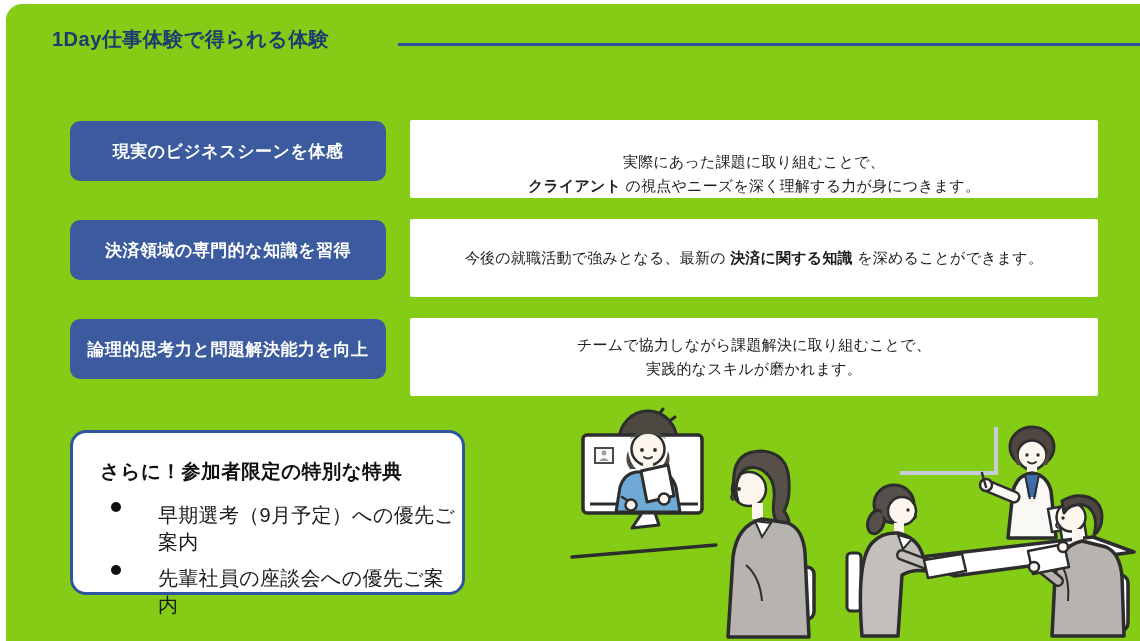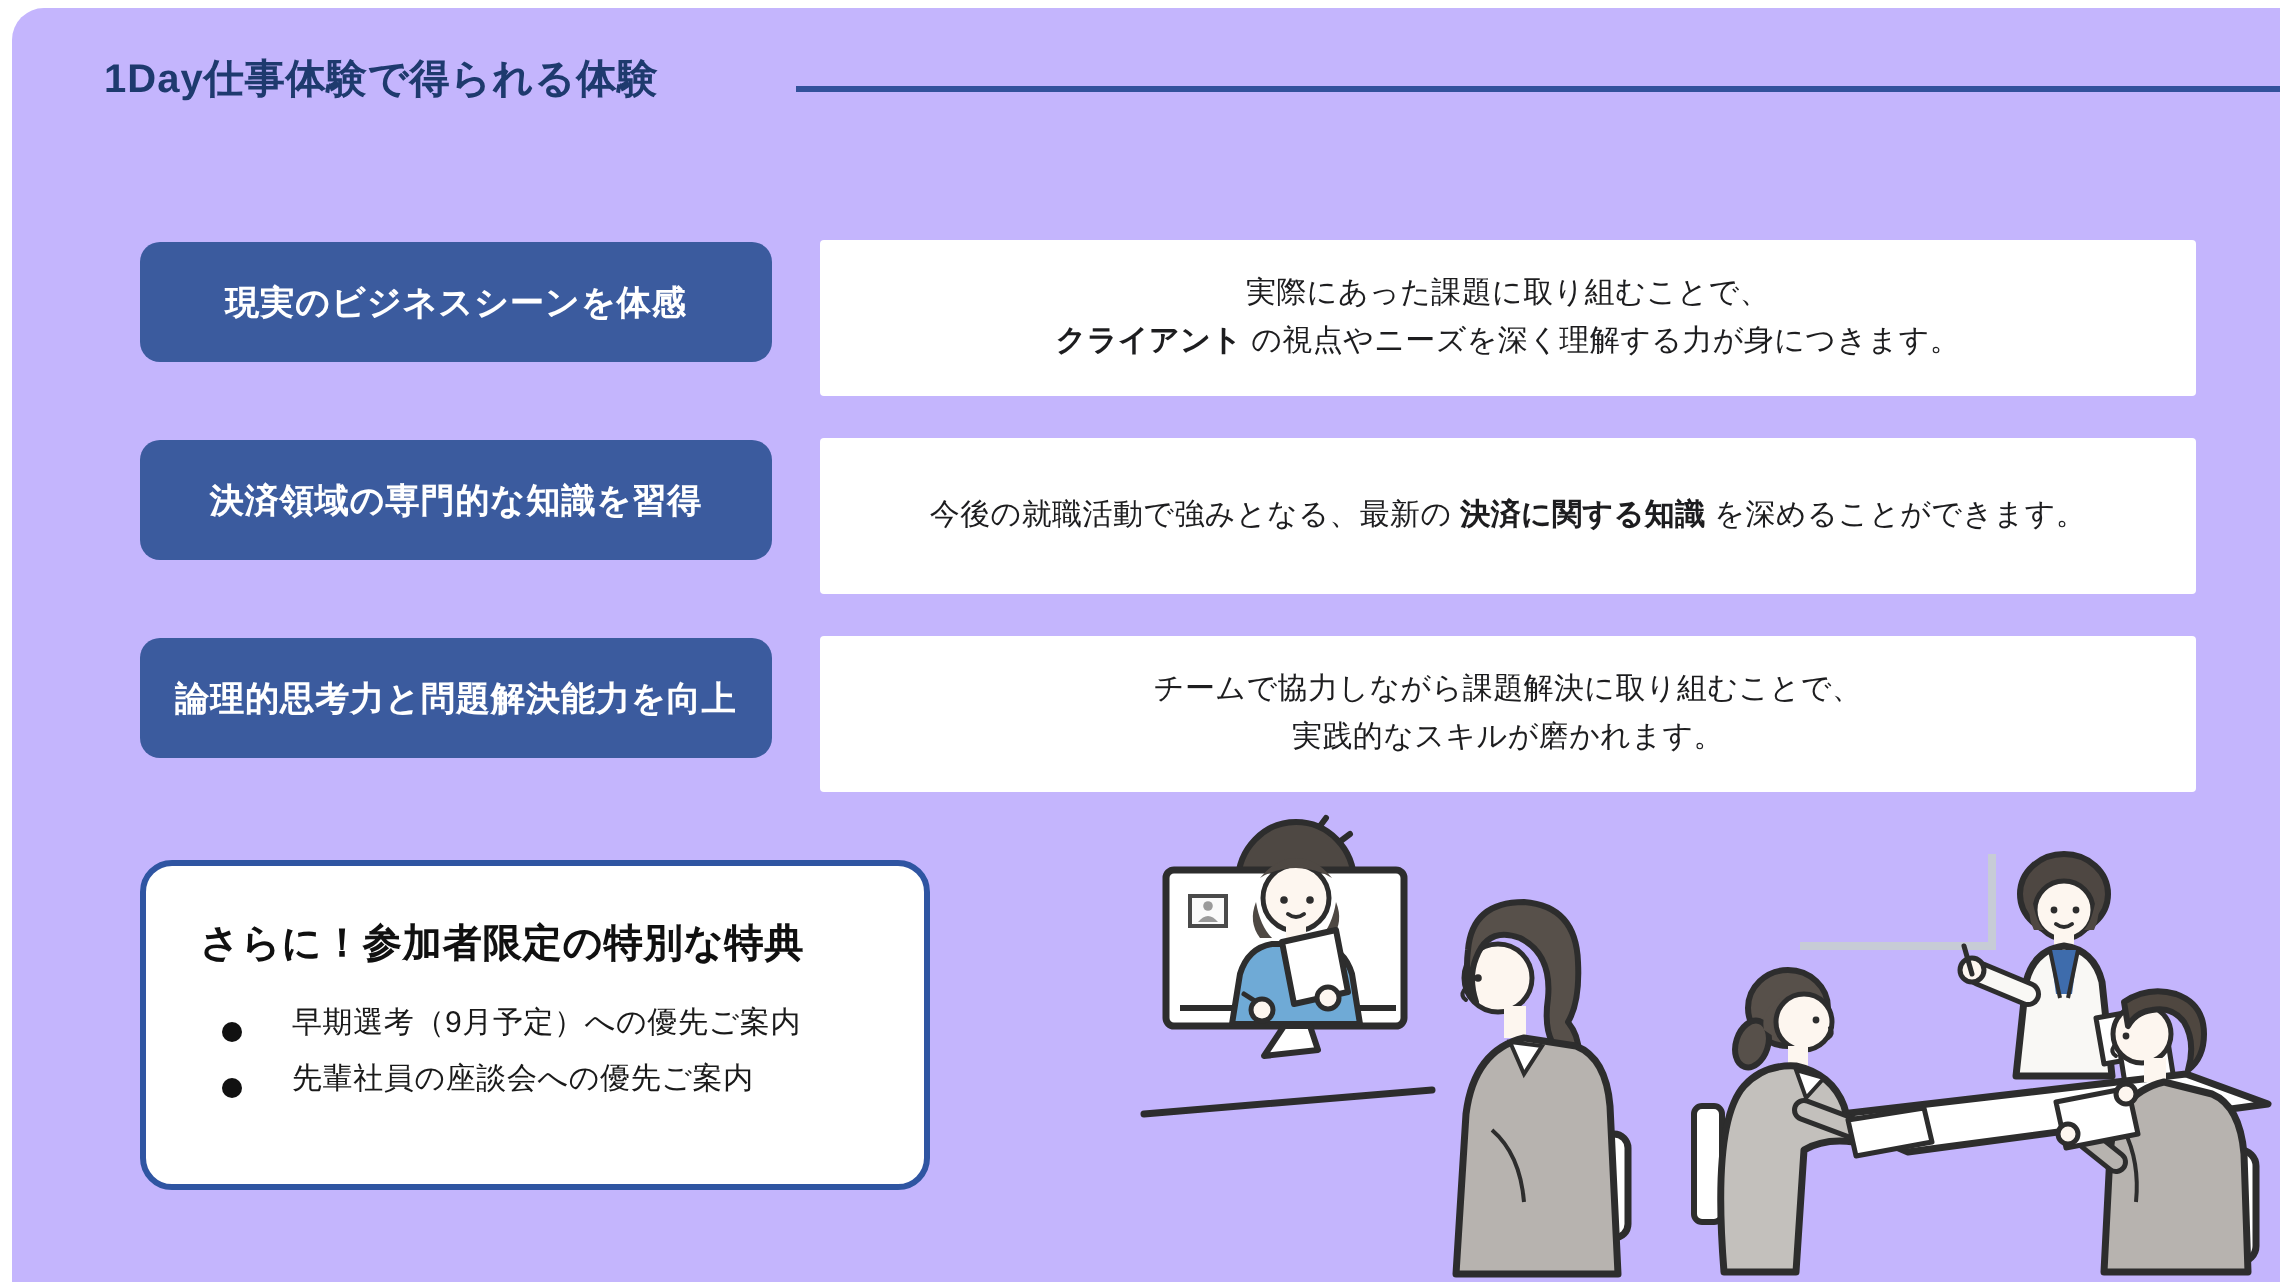--- a/index.html
+++ b/index.html
@@ -2,21 +2,21 @@
 <html><head>
 <meta charset="utf-8">
 <style>
   html,body{margin:0;padding:0;}
   body{
     width:1140px;height:641px;background:#ffffff;position:relative;overflow:hidden;
     font-family:"Liberation Sans","DejaVu Sans",sans-serif;
   }
   .slide{
     position:absolute;left:6px;top:4px;width:1134px;height:637px;
-    background:#c4b5fd;border-top-left-radius:16px;overflow:hidden;
+    background:#84cc16;border-top-left-radius:16px;overflow:hidden;
   }
   .page-title{
     position:absolute;left:46px;top:22px;margin:0;
     font-size:20px;font-weight:700;color:#1e3a6e;letter-spacing:.5px;
   }
   .title-rule{
     position:absolute;left:392px;right:0;top:39px;height:3px;background:#32519b;
   }
   .hashtags{
     position:absolute;left:79px;top:66px;
@@ -27,34 +27,34 @@
     background:#3b5b9e;border-radius:10px;
     display:flex;align-items:center;justify-content:center;
     color:#ffffff;font-size:17px;font-weight:700;letter-spacing:.5px;text-align:center;
   }
   .desc-box{
     position:absolute;left:404px;width:688px;height:78px;
     background:#ffffff;border-radius:2px;
     display:flex;flex-direction:column;align-items:center;justify-content:center;
     font-size:15px;color:#1d1d1f;text-align:center;line-height:1.6;letter-spacing:.2px;
   }
-  .row1 .label-box{top:117px;} .row1 .desc-box{top:116px;}
+  .row1 .label-box{top:117px;} .row1 .desc-box{top:116px;justify-content:flex-end;}
   .row2 .label-box{top:216px;} .row2 .desc-box{top:215px;}
   .row3 .label-box{top:315px;} .row3 .desc-box{top:314px;}
   .bonus-box{
     position:absolute;left:64px;top:426px;width:395px;height:165px;
     background:#ffffff;border:3px solid #2f55a2;border-radius:16px;box-sizing:border-box;
   }
   .bonus-title{
     margin:25px 0 0 27px;font-size:19.5px;font-weight:700;color:#101010;letter-spacing:.5px;
   }
   .bonus-list{list-style:none;margin:17px 0 0 0;padding:0;}
   .bonus-list li{
-    display:flex;align-items:flex-end;margin-bottom:9px;
-    font-size:15px;color:#1a1a1a;letter-spacing:.3px;
+    display:flex;align-items:flex-start;margin-bottom:9px;
+    font-size:20px;color:#1a1a1a;letter-spacing:.3px;gap:12px;
   }
   .bonus-list .dot{
     width:10px;height:10px;border-radius:50%;background:#111;
     margin-left:38px;margin-right:25px;flex:0 0 auto;
   }
   .illustration{position:absolute;left:544px;top:401px;}
 </style>
 </head>
 <body>
 

